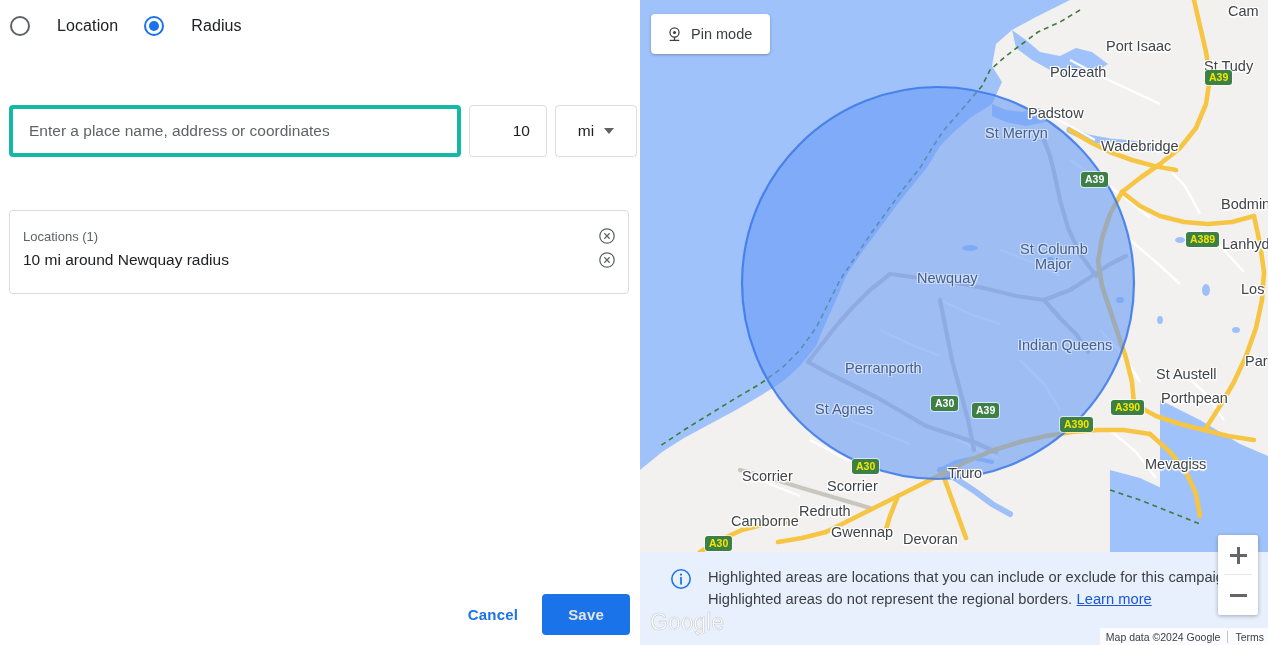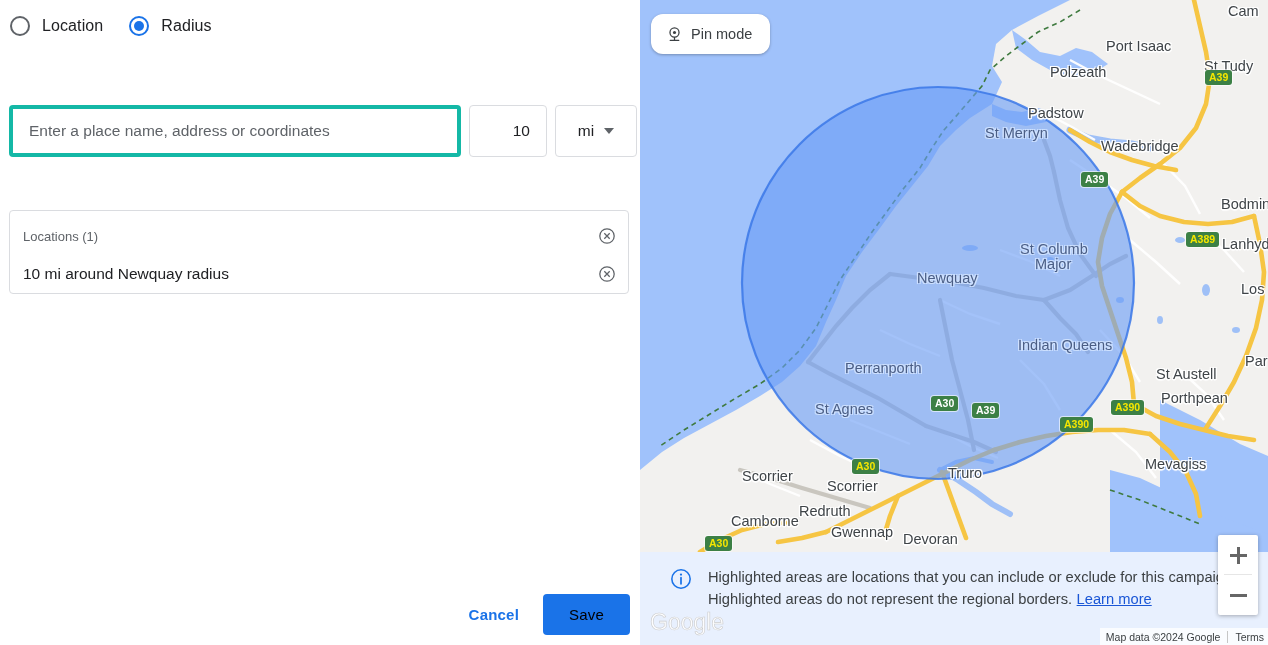--- a/index.html
+++ b/index.html
@@ -66,21 +66,21 @@
     width: 10px;
     height: 10px;
     margin-left: -5px;
     margin-top: -5px;
     border-radius: 50%;
     background: #1a73e8;
   }
   .radio-label {
     font-size: 16px;
     color: #202124;
-    margin-left: 12px;
+    margin-left: 27px;
     letter-spacing: .1px;
   }
 
   .field-row {
     position: absolute;
     left: 9px;
     top: 105px;
     display: flex;
     align-items: center;
     gap: 8px;
@@ -154,21 +154,21 @@
     justify-content: space-between;
     padding: 0 12px 0 13px;
     height: 26px;
   }
   .loc-head-title {
     font-size: 13px;
     color: #5f6368;
   }
   .loc-item {
     display: flex;
-    align-items: flex-end;
+    align-items: flex-start;
     justify-content: space-between;
     padding: 0 12px 0 13px;
     height: 32px;
     margin-top: 2px;
   }
   .loc-item-label {
     font-size: 15.5px;
     color: #202124;
   }
   .x-icon {
@@ -194,23 +194,23 @@
     font-weight: bold;
     font-family: "Liberation Sans", sans-serif;
     padding: 10px 16px;
     border-radius: 4px;
     cursor: pointer;
     letter-spacing: .2px;
   }
   .btn-save {
     background: #1a73e8;
     border: none;
-    color: #000000;
+    color: #e5e5e5;
     font-size: 15px;
-    font-weight: normal;
+    font-weight: bold;
     font-family: "Liberation Sans", sans-serif;
     padding: 12px 26px;
     border-radius: 4px;
     cursor: pointer;
     letter-spacing: .2px;
   }
 
   
   .map-panel {
     width: 628px;
@@ -228,21 +228,21 @@
     background: #a0c2fb;
   }
   .map-canvas svg { display: block; }
 
   .pin-mode-btn {
     position: absolute;
     left: 11px;
     top: 14px;
     height: 40px;
     background: #fff;
-    border-radius: 12px;
+    border-radius: 4px;
     display: flex;
     align-items: center;
     gap: 8px;
     padding: 0 18px 0 15px;
     box-shadow: 0 1px 3px rgba(0,0,0,.28);
     cursor: pointer;
     z-index: 6;
   }
   .pin-mode-label {
     font-size: 14.5px;

